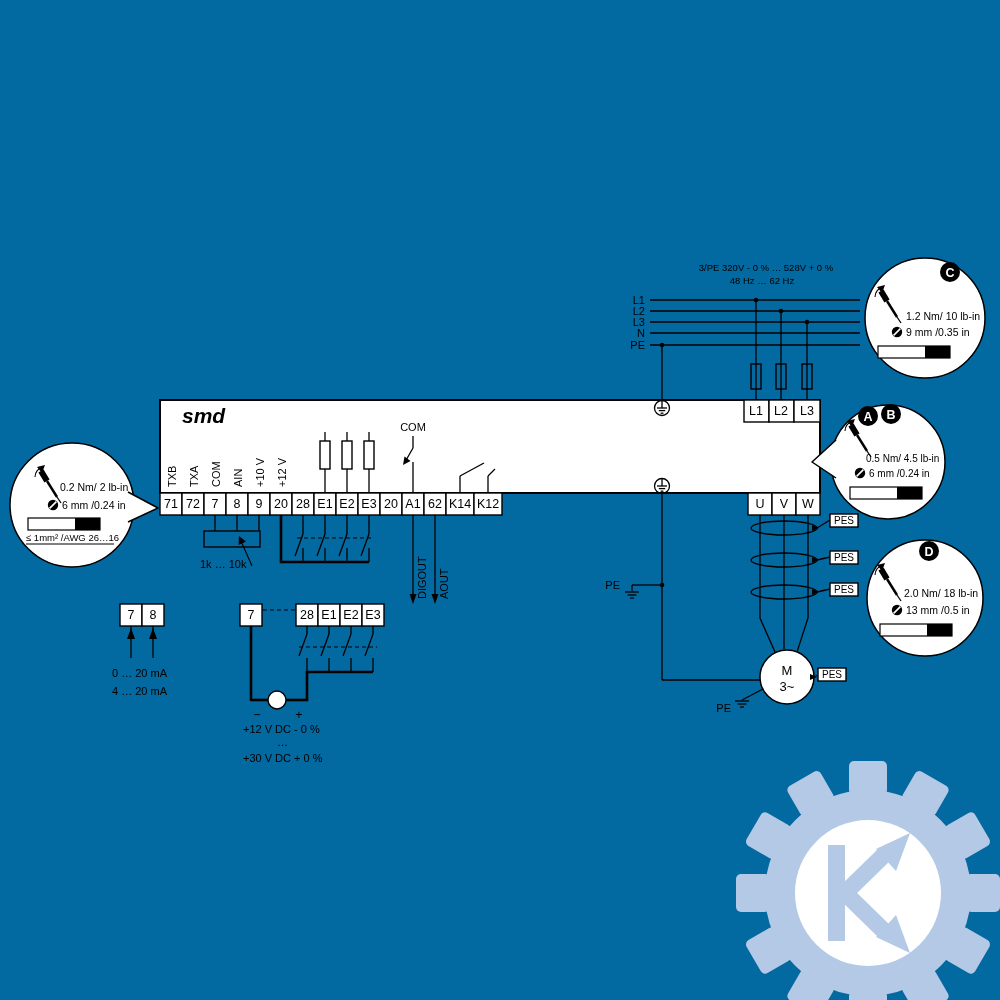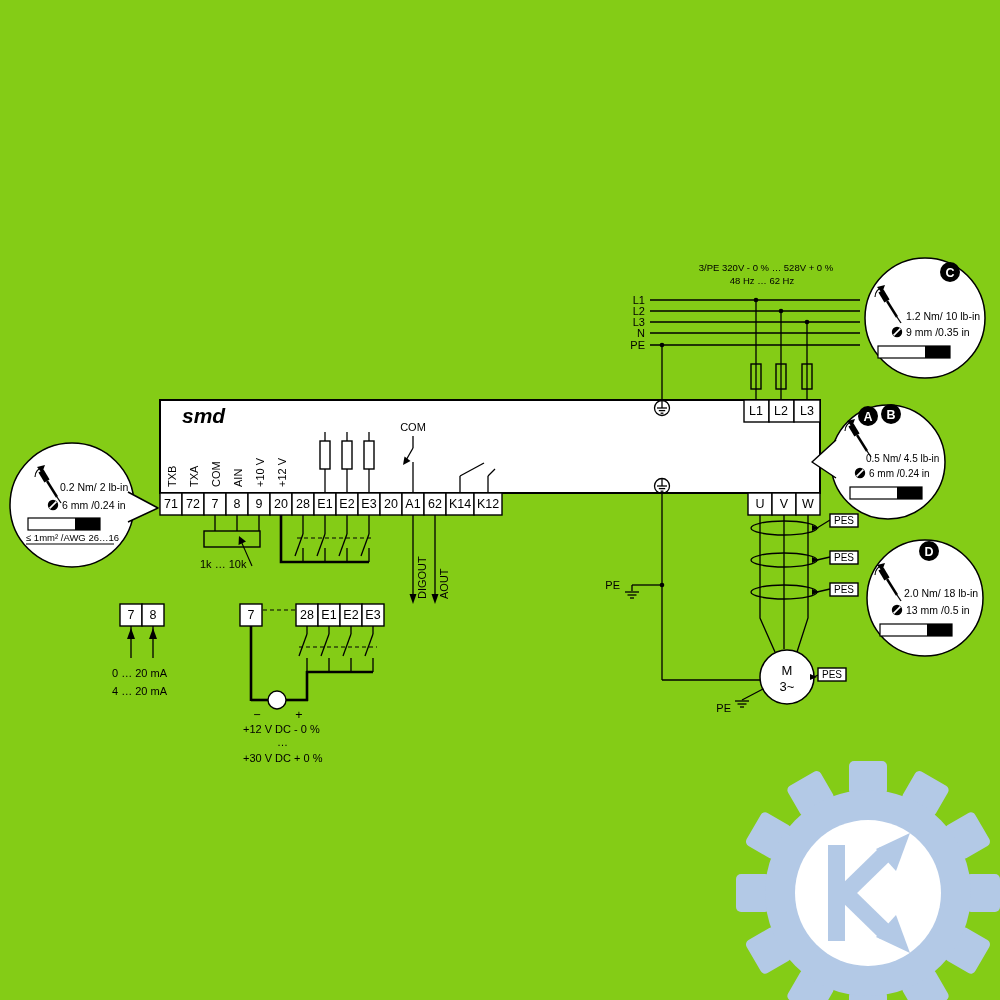--- a/index.html
+++ b/index.html
@@ -1,16 +1,16 @@
 <!DOCTYPE html>
 <html><head>
 <meta charset="utf-8">
 <style>
   html,body{margin:0;padding:0;background:#fff;}
-  .canvas{position:relative;width:1000px;height:1000px;background:#84cc16;overflow:hidden;
+  .canvas{position:relative;width:1000px;height:1000px;background:#0369a1;overflow:hidden;
           font-family:"Liberation Sans","DejaVu Sans",sans-serif;}
   svg{position:absolute;left:0;top:0;}
   svg text{font-family:"Liberation Sans","DejaVu Sans",sans-serif;fill:#000;}
   .t9{font-size:9.5px}.t10{font-size:10px}.t105{font-size:10.5px}.t11{font-size:11px}
   .t12{font-size:12.5px}.t13{font-size:13px}
   .mid{text-anchor:middle}.end{text-anchor:end}
   .logo{font-size:21px;font-weight:700;font-style:italic}
   .badge-t{font-size:12.5px;font-weight:700;fill:#fff;text-anchor:middle}
   .w{stroke:#000;stroke-width:1.3;fill:none}
   .w2{stroke:#000;stroke-width:2.6;fill:none}

